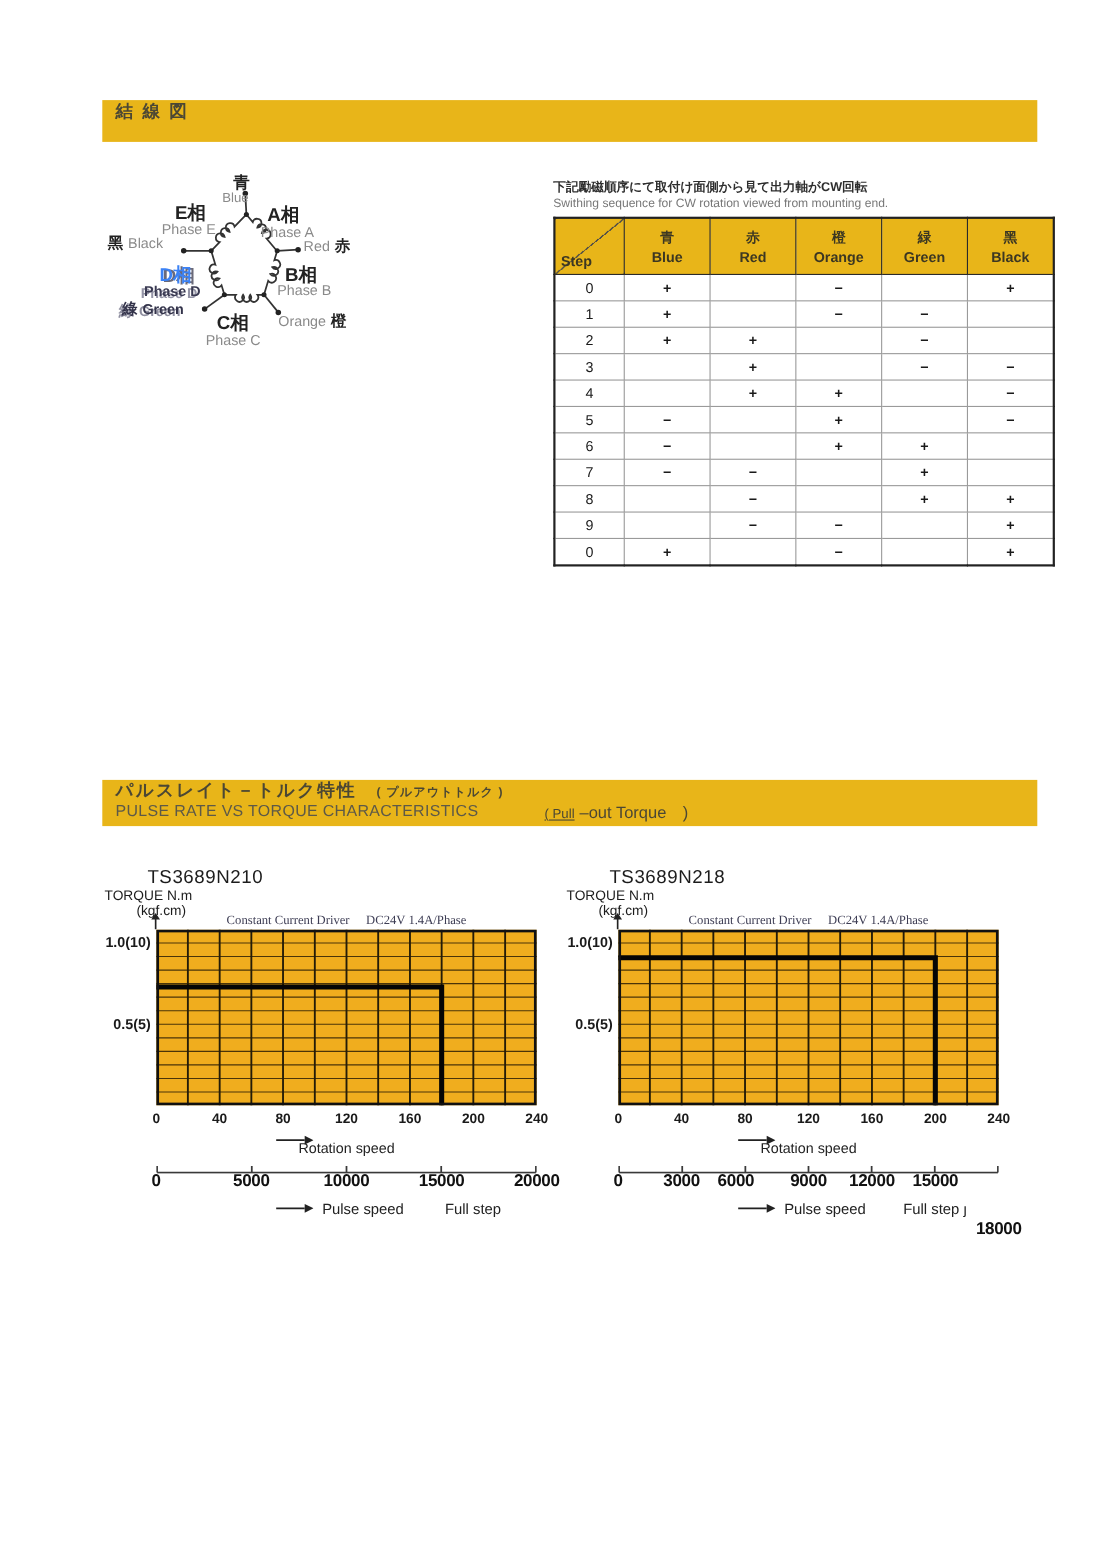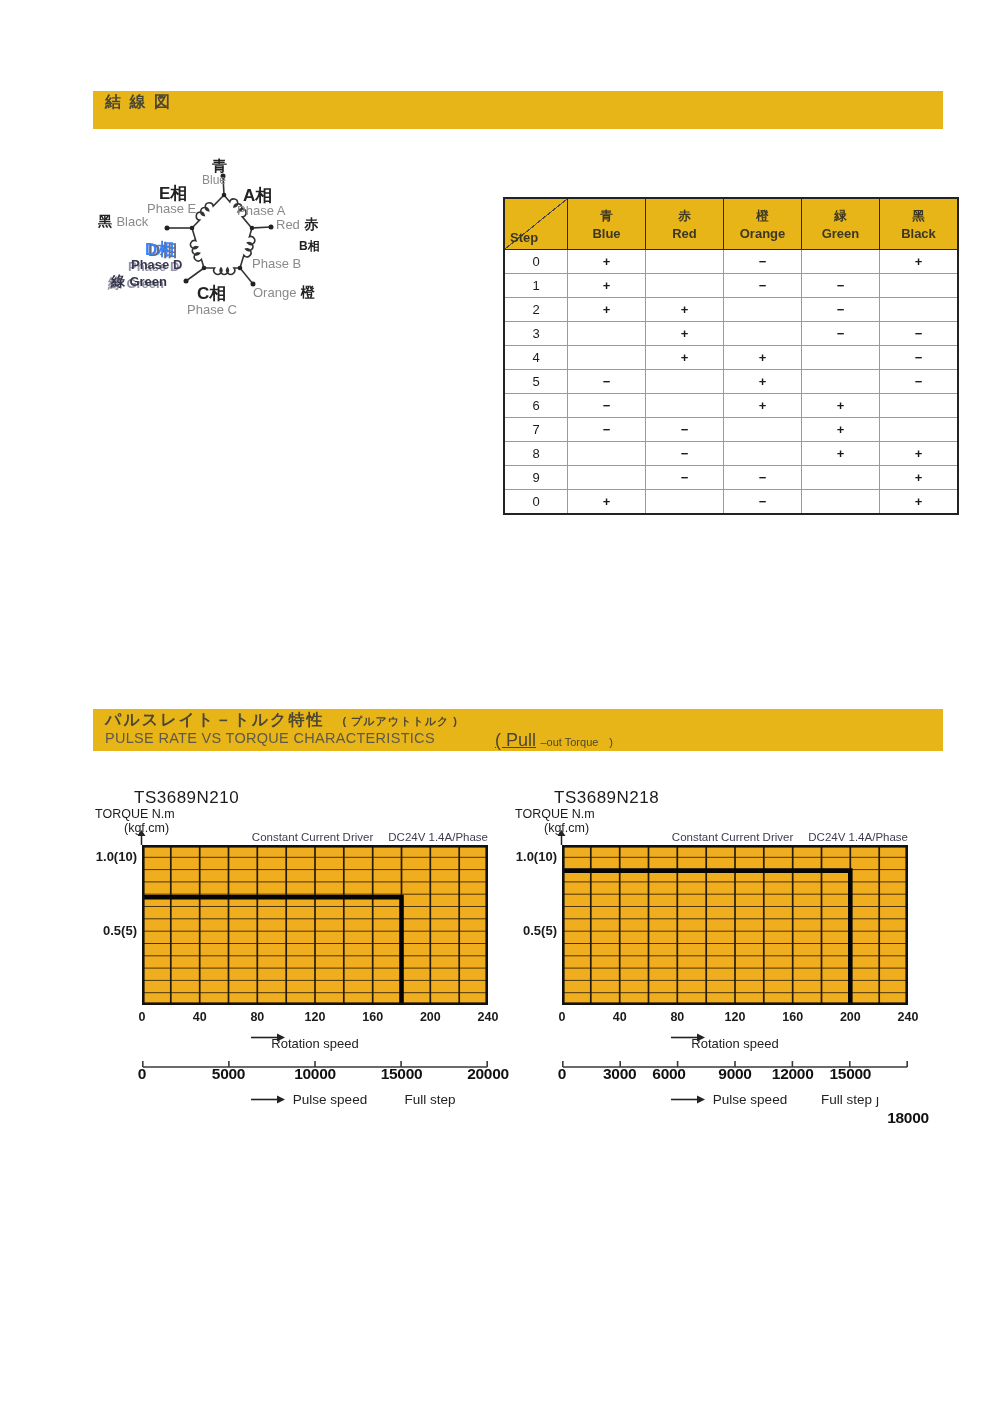--- a/index.html
+++ b/index.html
@@ -7,42 +7,42 @@
         font-family:"Liberation Sans","DejaVu Sans",sans-serif;color:#222;}
 
   
   .band{position:absolute;left:93px;width:850px;background:#e8b519;box-sizing:border-box;padding:2px 0 0 12px;}
   #band1{top:91px;height:38px;}
   #band2{top:709px;height:42px;}
   .band-jp{font-size:16px;font-weight:bold;color:#4b4734;letter-spacing:2px;line-height:18px;}
   .band-jp .paren{font-size:11px;font-weight:bold;letter-spacing:1px;}
   .band-en{font-size:14.5px;color:#5d5948;letter-spacing:0.3px;line-height:17px;}
   .pull-label{position:absolute;left:402px;top:21px;color:#4b4734;white-space:nowrap;}
-  .pull-big{font-size:18px;color:#4b4734;text-decoration:underline;}
-  .pull-small{font-size:11px;color:#4b4734;}
+  .pull-big{font-size:12px;color:#4b4734;text-decoration:underline;}
+  .pull-small{font-size:15px;color:#4b4734;}
 
   
   .wiring{position:absolute;left:95px;top:160px;width:250px;height:175px;}
   .wiring svg{position:absolute;left:0;top:0;}
   .wl{position:absolute;white-space:nowrap;color:#222;}
   .wl .cjk{font-weight:bold;font-size:14px;color:#222;}
   .wl .en{font-size:13px;color:#8a8a8a;}
   #wl-blue-jp{left:117px;top:-3px;font-size:15px;font-weight:bold;}
   #wl-blue-en{left:107px;top:13px;font-size:12px;color:#8a8a8a;}
   #wl-e-jp{left:64px;top:22px;font-size:17px;font-weight:bold;}
   #wl-e-en{left:52px;top:41px;font-size:13px;color:#8a8a8a;}
   #wl-a-jp{left:148px;top:24px;font-size:17px;font-weight:bold;}
   #wl-a-en{left:142px;top:43px;font-size:13px;color:#8a8a8a;}
   #wl-black{left:3px;top:52px;}
   #wl-red{left:181px;top:55px;}
   #wl-d-jp{left:50px;top:78px;font-size:17px;font-weight:bold;color:#3b82f6;
            text-shadow:3px 1px 0 #6a6a7a;}
   #wl-d-en{left:36px;top:97px;font-size:13px;font-weight:bold;color:#3a3a52;
            text-shadow:-3px 2px 0 #9494a6;}
-  #wl-b-jp{left:164px;top:78px;font-size:12px;font-weight:bold;margin-left:40px;}
+  #wl-b-jp{left:164px;top:78px;font-size:17px;font-weight:bold;}
   #wl-b-en{left:157px;top:96px;font-size:13px;color:#8a8a8a;}
   #wl-green{left:16px;top:112px;font-weight:bold;color:#33334a;text-shadow:-3px 2px 0 #8f8fa0;}
   #wl-green .cjk,#wl-green .en{color:#33334a;font-weight:bold;}
   #wl-c-jp{left:102px;top:122px;font-size:17px;font-weight:bold;}
   #wl-c-en{left:92px;top:142px;font-size:13px;color:#8a8a8a;}
   #wl-orange{left:158px;top:123px;}
 
   
   .note{position:absolute;left:503px;top:165px;line-height:13px;}
   .note-jp{font-size:11.5px;font-weight:bold;color:#2e2e2e;}
@@ -60,21 +60,21 @@
   table.seq td.sign{font-weight:bold;}
 
   
   .chart{position:absolute;top:786px;width:420px;height:330px;}
   #chartA{left:93px;}
   #chartB{left:513px;}
   .chart>div,.chart>span{position:absolute;}
   .c-title{left:41px;top:2px;font-size:17px;color:#1c1c1c;letter-spacing:0.5px;}
   .c-ylab{left:2px;top:21px;font-size:12.5px;color:#1c1c1c;}
   .c-ylab2{left:31px;top:35px;font-size:12.5px;color:#1c1c1c;}
-  .c-anno{left:49px;width:346px;top:45px;text-align:right;font-size:11.5px;color:#3d3d54;white-space:nowrap;}
+  .c-anno{left:49px;width:346px;top:45px;text-align:center;font-size:11.5px;color:#3d3d54;white-space:nowrap;font-family:Liberation Serif, serif;}
   .c-anno .anno2{margin-left:15px;}
   .up-arrow{left:44px;top:44px;}
   .plot{left:49px;top:59px;width:346px;height:160px;}
   .ytick{position:absolute;left:0;width:44px;text-align:right;font-weight:bold;font-size:13px;color:#1a1a1a;}
   .xtick{position:absolute;top:224px;transform:translateX(-50%);font-weight:bold;font-size:12.5px;color:#1a1a1a;}
   .rot-arrow{left:158px;top:242px;}
   .c-xlabel{left:49px;width:346px;top:250px;text-align:center;font-size:13px;color:#222;}
   .scale{left:49px;top:268px;width:346px;height:9px;}
   .ptick{position:absolute;top:279px;transform:translateX(-50%);font-weight:bold;font-size:15.5px;
          color:#111;letter-spacing:-0.3px;white-space:nowrap;}
@@ -141,20 +141,24 @@
     <div class="wl" id="wl-d-jp">D相</div>
     <div class="wl" id="wl-d-en">Phase D</div>
     <div class="wl" id="wl-b-jp">B相</div>
     <div class="wl" id="wl-b-en">Phase B</div>
     <div class="wl" id="wl-green"><span class="cjk">綠</span> <span class="en">Green</span></div>
     <div class="wl" id="wl-c-jp">C相</div>
     <div class="wl" id="wl-c-en">Phase C</div>
     <div class="wl" id="wl-orange"><span class="en">Orange</span> <span class="cjk">橙</span></div>
   </div>
 
+  <div class="note">
+    <div class="note-jp">下記勵磁順序にて取付け面側から見て出力軸がCW回転</div>
+    <div class="note-en">Swithing sequence for CW rotation viewed from mounting end.</div>
+  </div>
 
   <table class="seq" id="seq-table">
     <thead>
         <tr>
           <th class="corner">Step</th>
           <th>
             <div class="th-jp">青</div>
             <div class="th-en">Blue</div>
           </th>
           <th>

